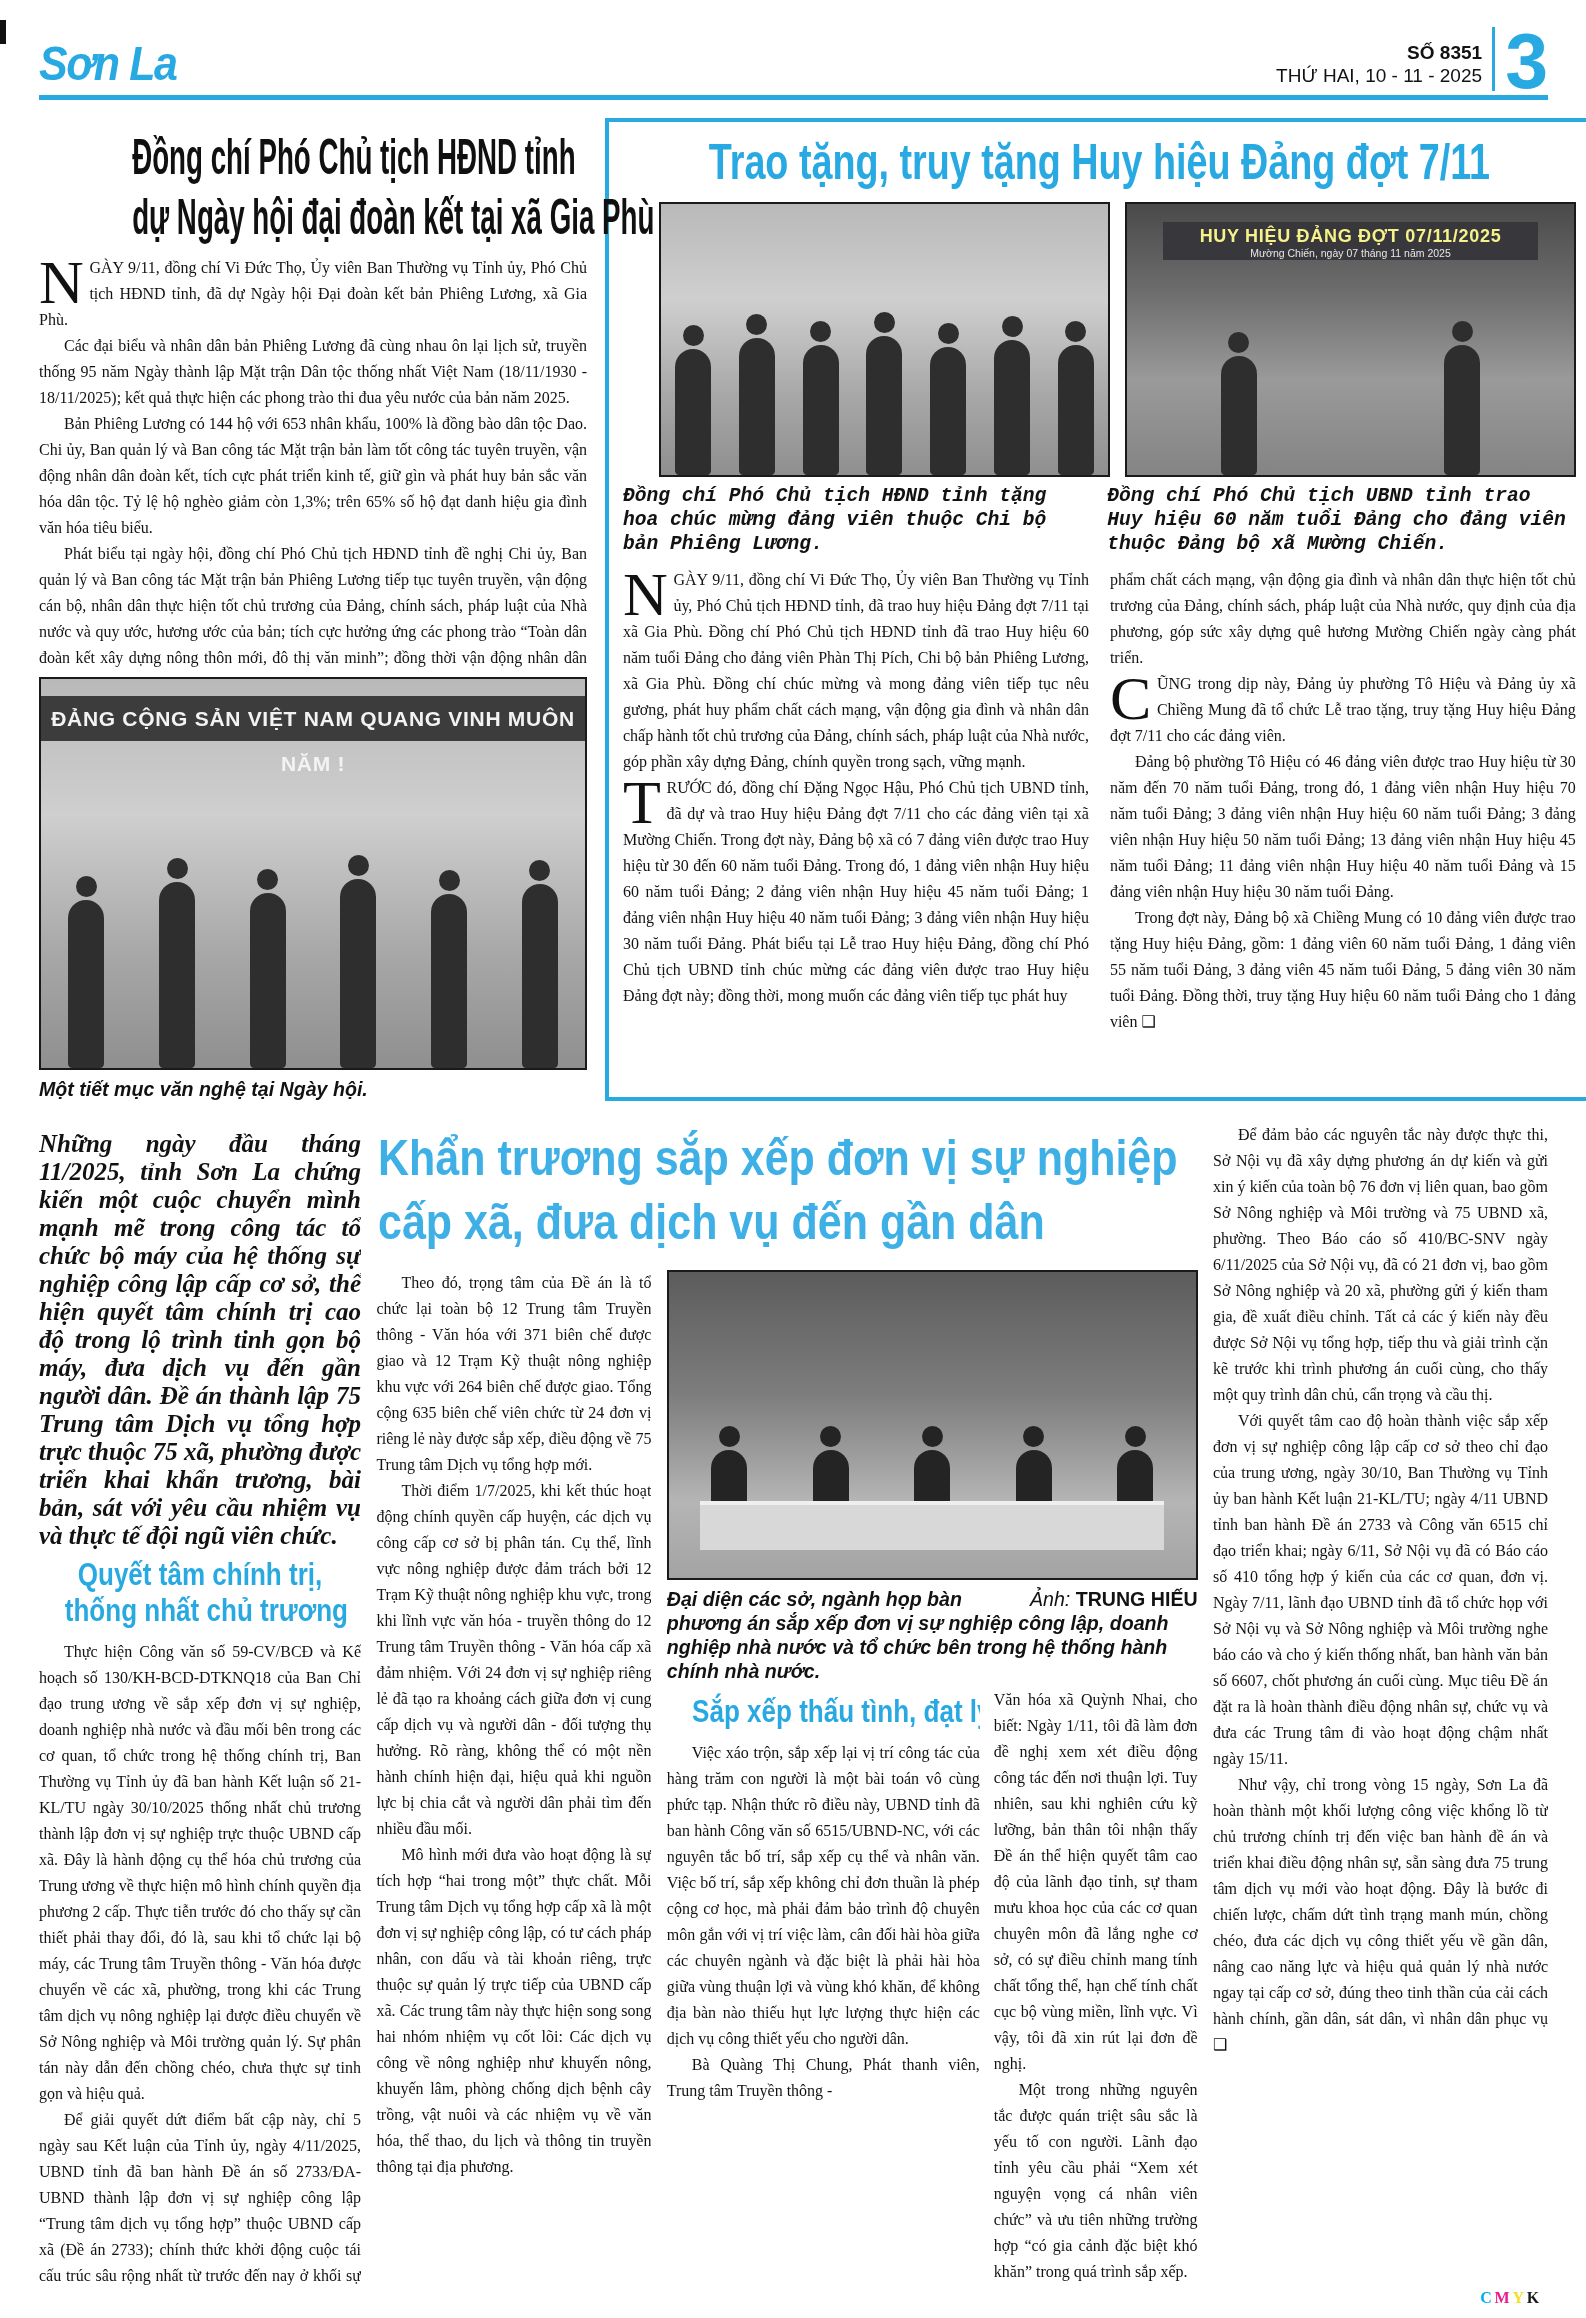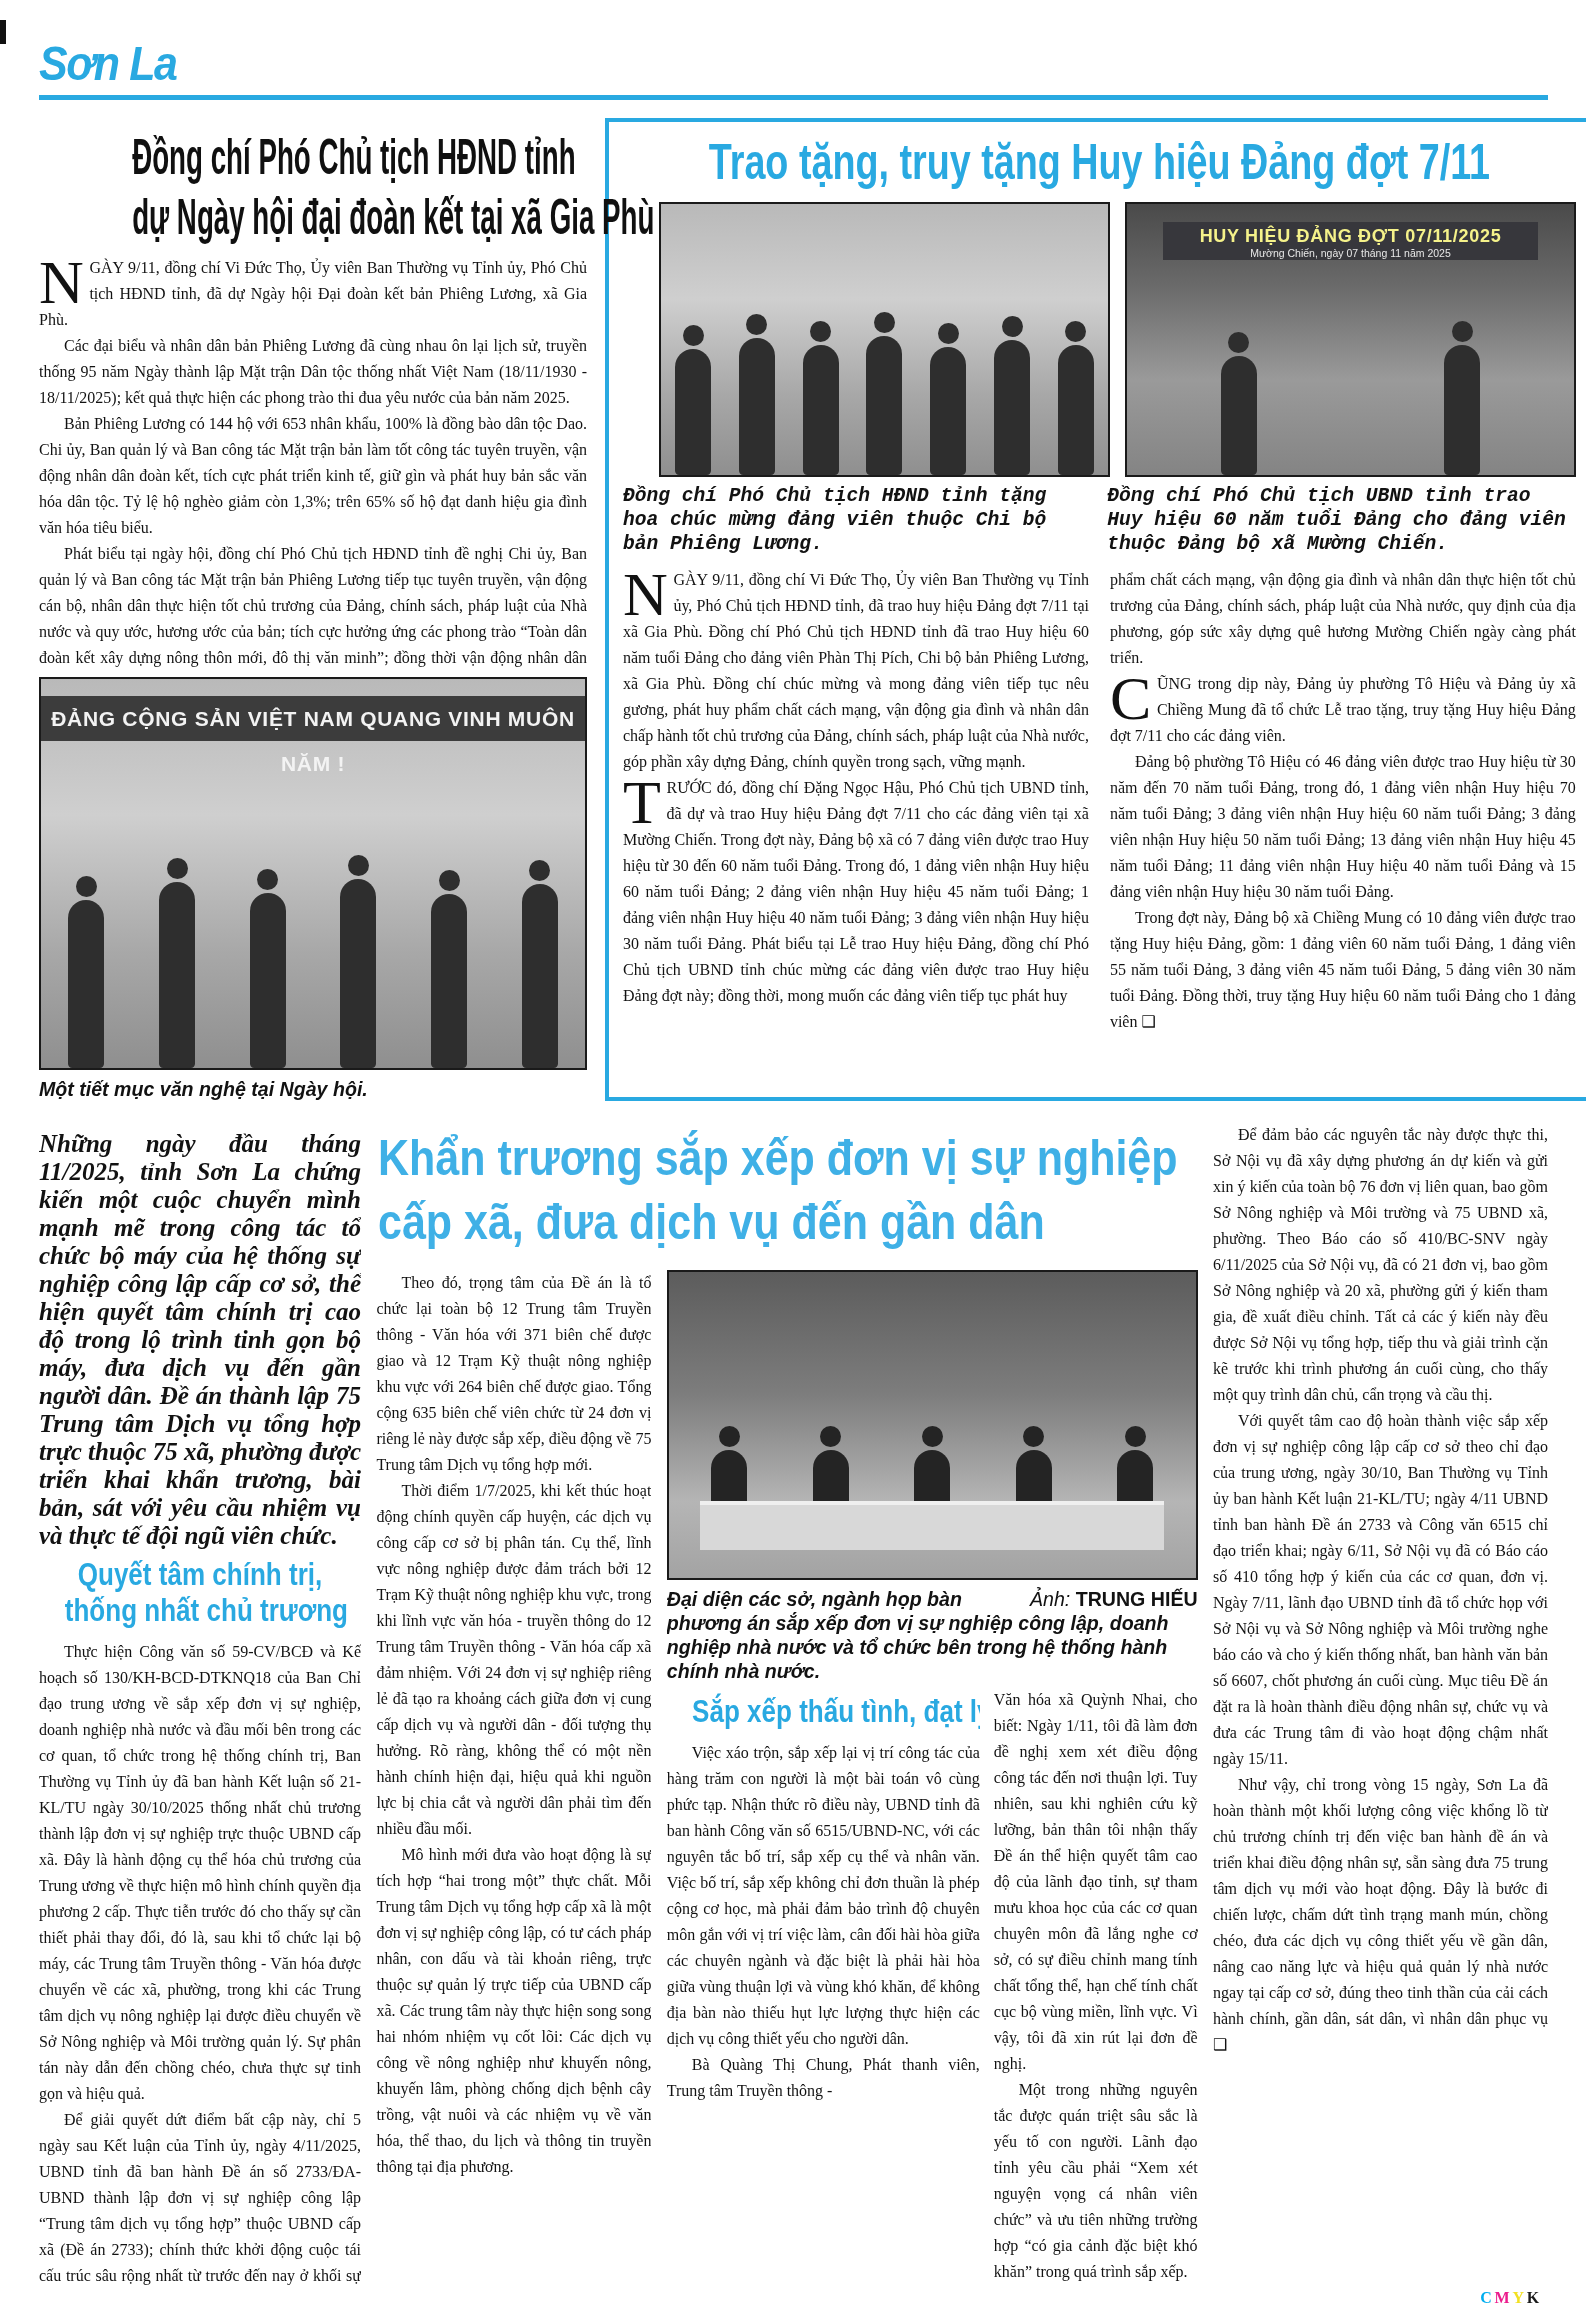--- a/index.html
+++ b/index.html
@@ -89,20 +89,28 @@
 </style>
 </head>
 <body>
 
 <div class="page">
 
   <div class="printmark"></div>
 
   <div class="hdr">
     <div class="brand">Sơn La</div>
+    <div class="hdr-right">
+      <div class="issue-block">
+        <div class="issue-no">SỐ 8351</div>
+        <div class="issue-date">THỨ HAI, 10 - 11 - 2025</div>
+      </div>
+      <div class="vbar"></div>
+      <div class="pageno">3</div>
+    </div>
   </div>
   <div class="rule"></div>
 
   <div class="toprow">
 
     <div class="art1">
       <div class="title">
         <div class="cond">Đồng chí Phó Chủ tịch HĐND tỉnh</div>
         <div class="cond">dự Ngày hội đại đoàn kết tại xã Gia Phù</div>
       </div>

